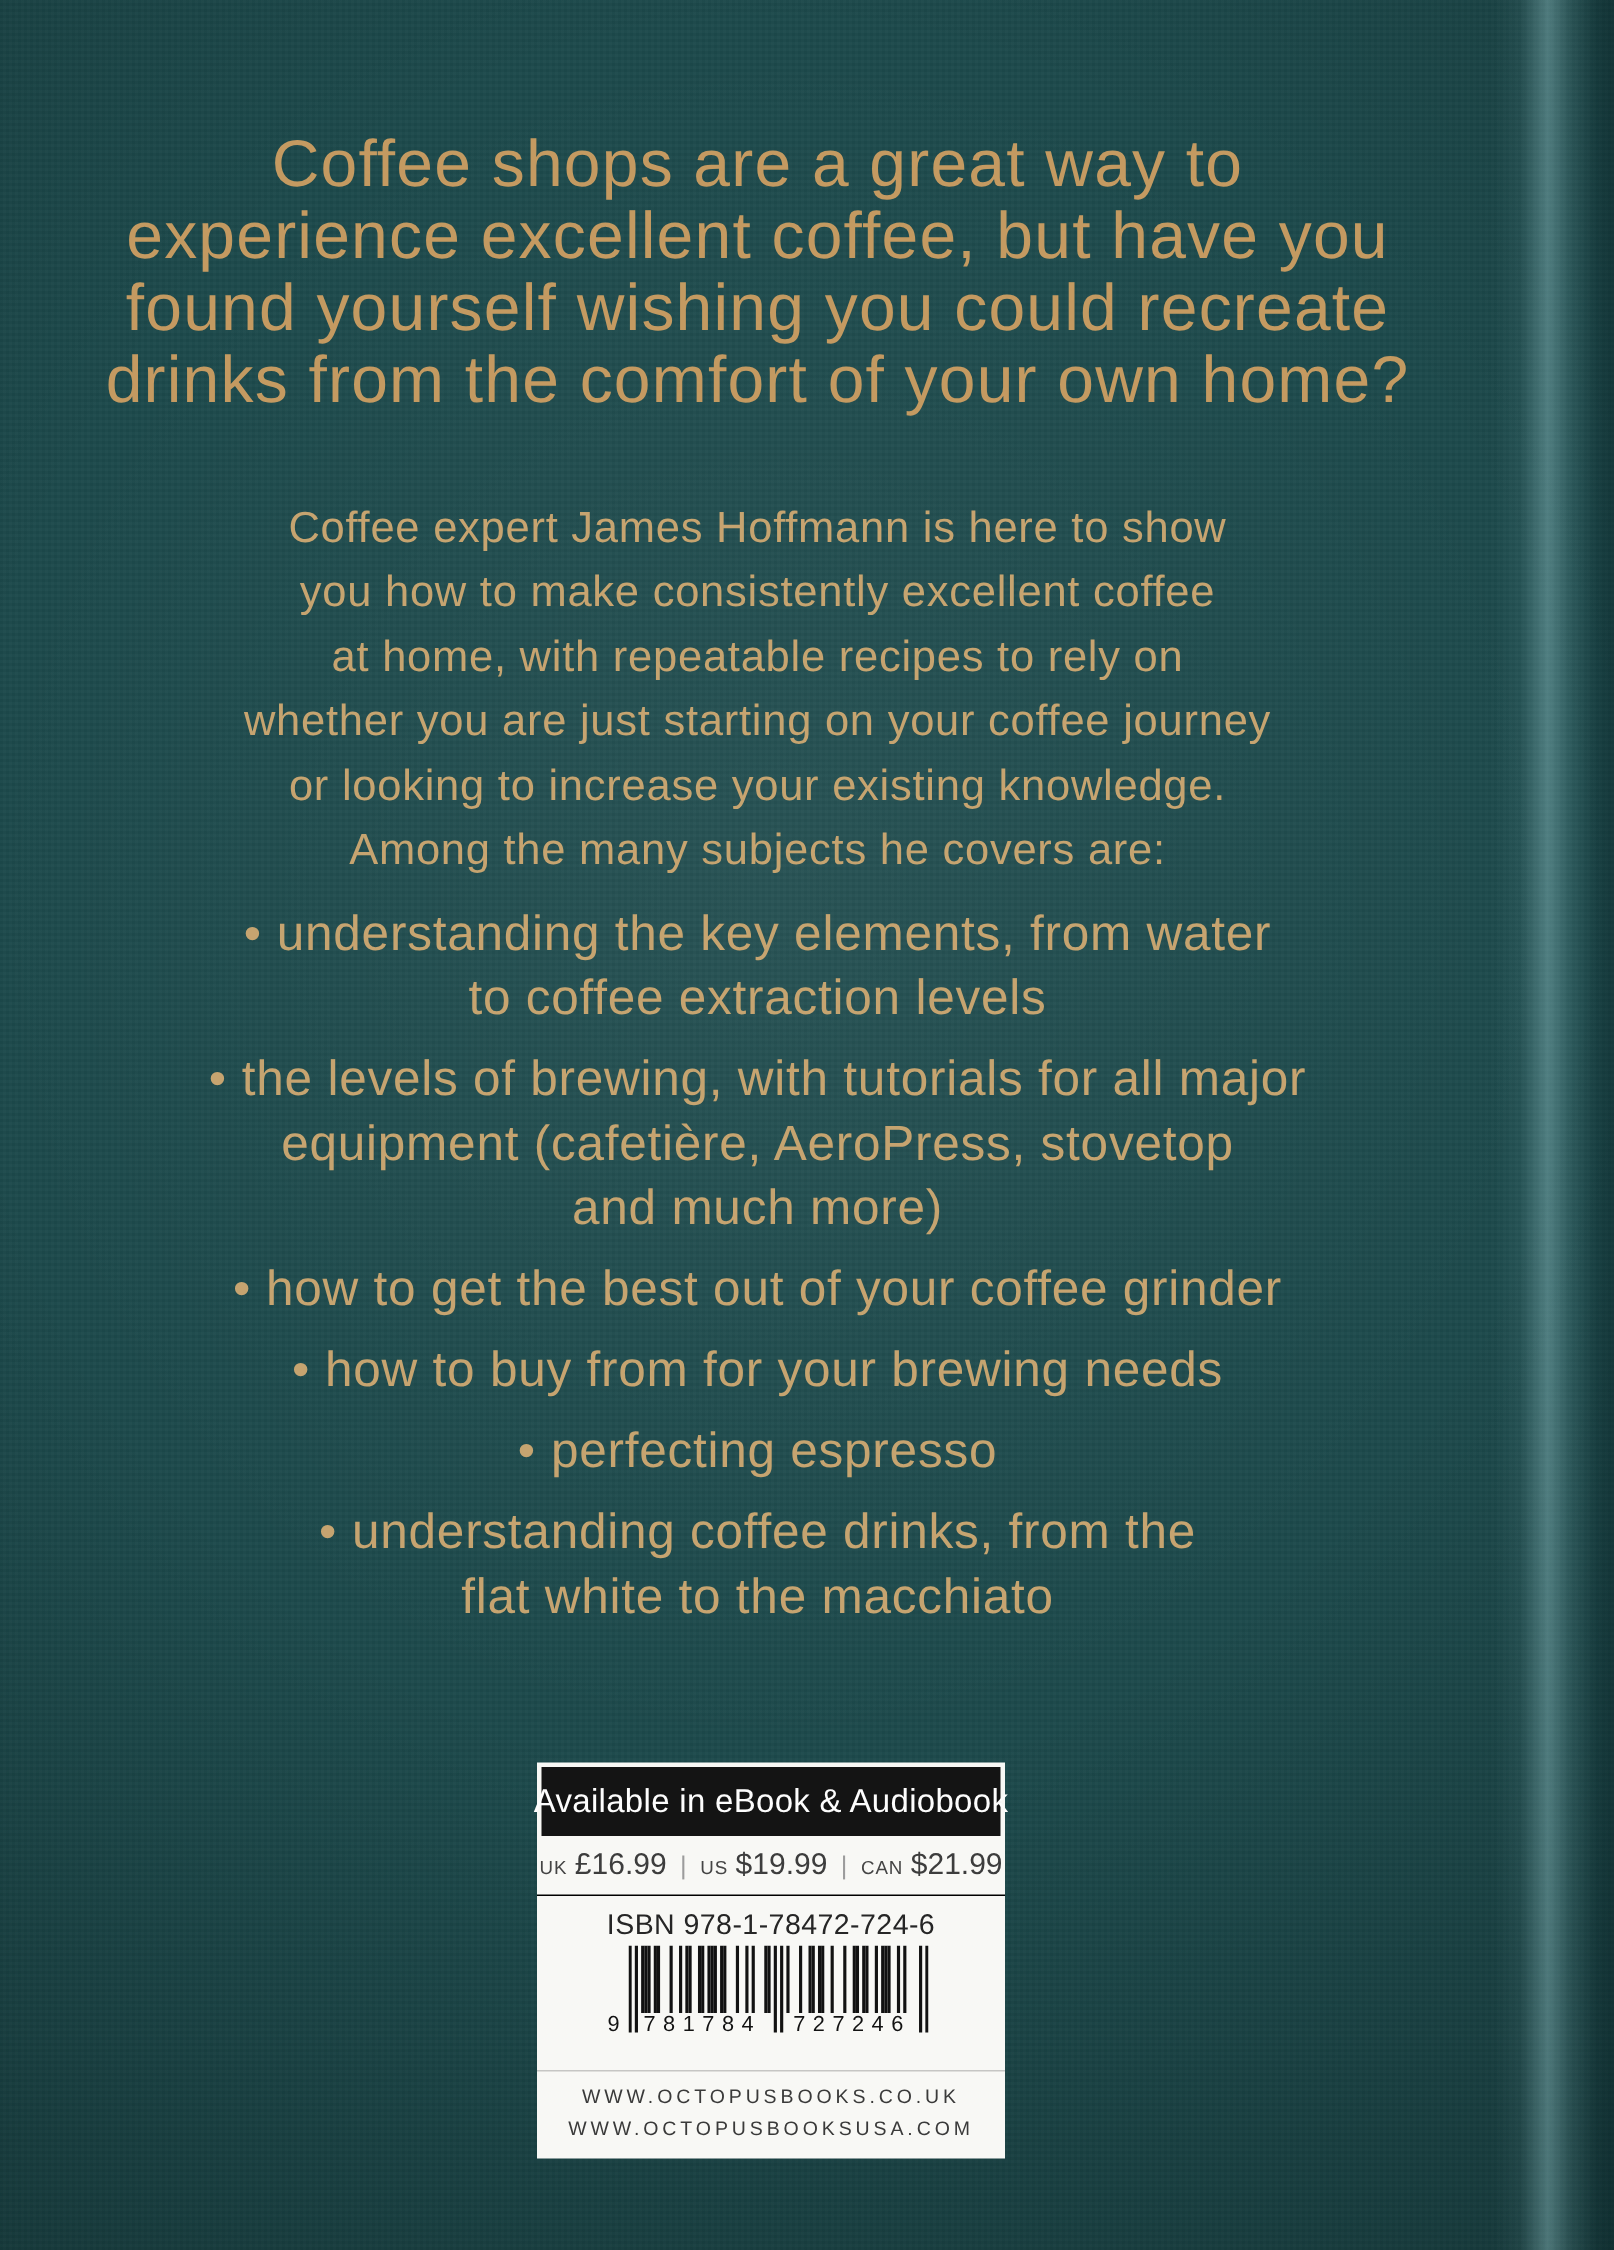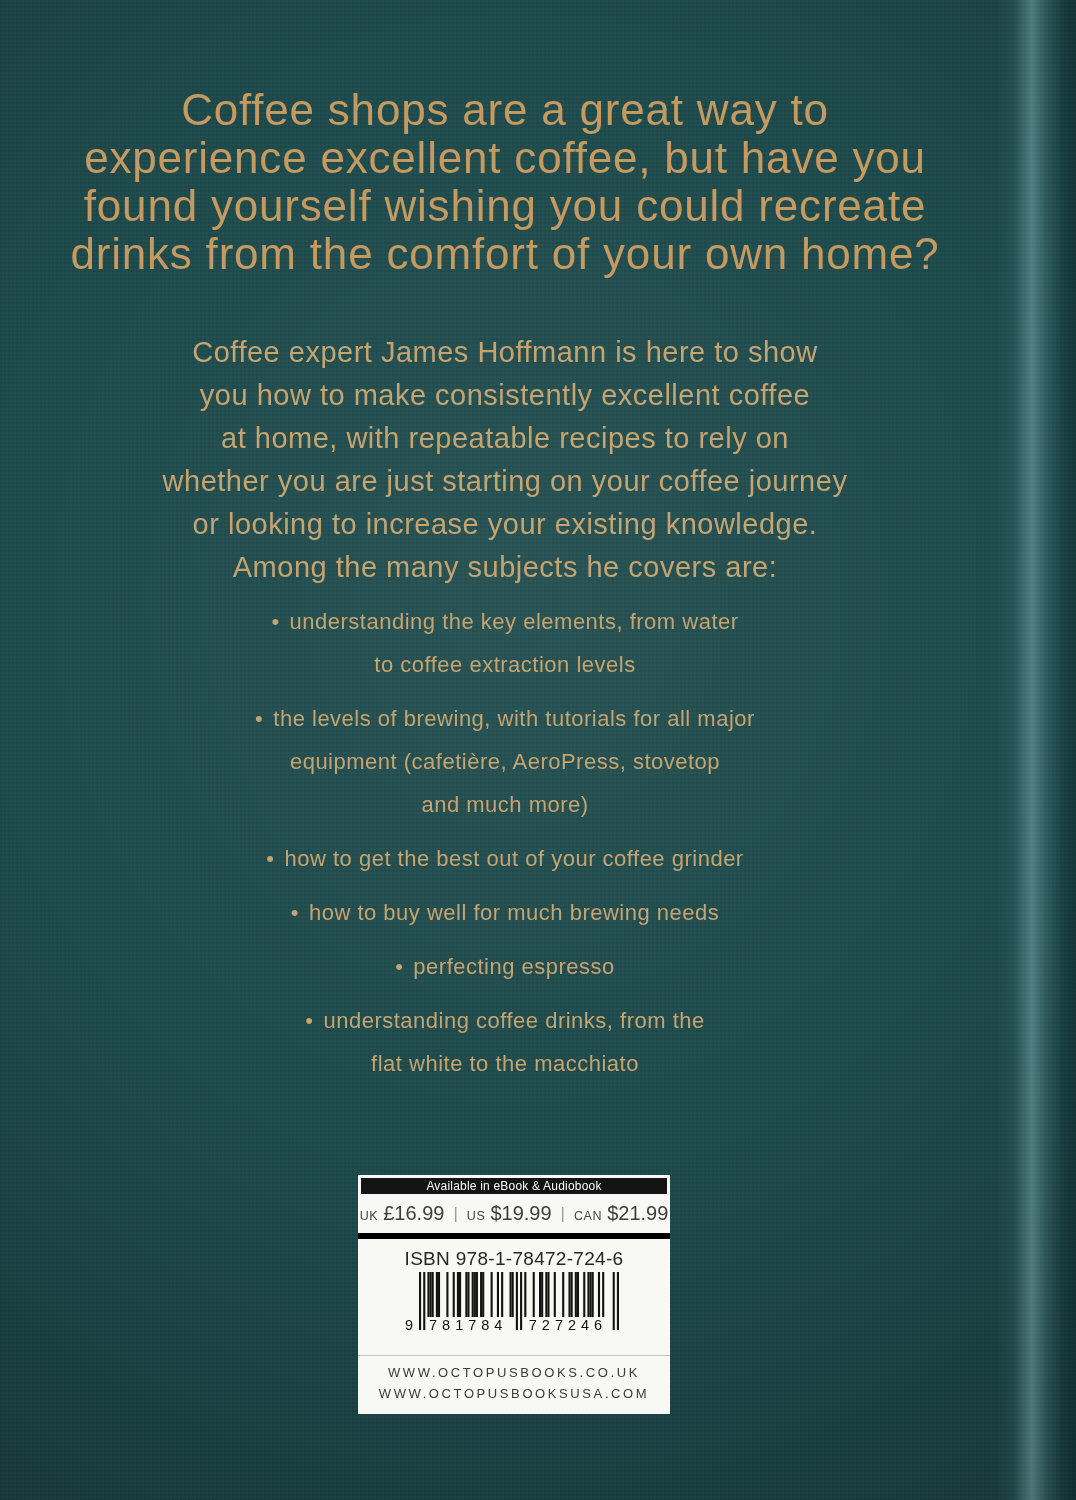--- a/index.html
+++ b/index.html
@@ -35,41 +35,41 @@
     margin-top:86px;
     font-size:44px; line-height:48px; letter-spacing:0.8px;
     color:#c49a61;
   }
   .intro {
     margin-top:53px;
     font-size:29px; line-height:43px; letter-spacing:0.5px;
     color:#c6a470;
   }
   .bullets {
-    font-size:22px; line-height:43px; letter-spacing:0.5px;
+    font-size:33px; line-height:43px; letter-spacing:0.5px;
     color:#c6a470;
   }
   .bullet-item { margin-top:11px; }
   .marker { margin-right:10px; }
   .info-box {
     position:absolute; left:358px; top:1175px; width:312px;
     background:#f8f8f5;
     color:#333;
   }
   .avail-bar {
-    margin:3px 3px 0 3px; height:16px;
+    margin:3px 3px 0 3px; height:46px;
     background:#141414; color:#fdfdfd;
-    font-size:12px; letter-spacing:0.2px;
+    font-size:22px; letter-spacing:0.2px;
     display:flex; align-items:center; justify-content:center;
     white-space:nowrap;
   }
   .price-row {
     height:39px; display:flex; align-items:center; justify-content:center;
     gap:9px; font-size:20px; color:#3d3d3d;
-    border-bottom:6px solid #000000;
+    border-bottom:1px solid #000000;
     white-space:nowrap;
   }
   .price { display:inline-flex; align-items:baseline; }
   .region { font-size:12.5px; letter-spacing:0.6px; margin-right:5px; color:#454545; }
   .sep { color:#9c9c9c; font-size:17px; font-weight:300; }
   .isbn {
     margin-top:9px; text-align:center;
     font-size:19px; letter-spacing:0.3px; color:#262626;
   }
   .barcode-wrap { position:relative; width:214px; height:76px; margin:2px auto 0; }
@@ -125,21 +125,21 @@
         <div><span class="marker">•</span><span>the levels of brewing, with tutorials for all major</span></div>
         <div>equipment (cafetière, AeroPress, stovetop</div>
         <div>and much more)</div>
       </div>
 
       <div class="bullet-item">
         <div><span class="marker">•</span><span>how to get the best out of your coffee grinder</span></div>
       </div>
 
       <div class="bullet-item">
-        <div><span class="marker">•</span><span>how to buy well for much brewing needs</span></div>
+        <div><span class="marker">•</span><span>how to buy from for your brewing needs</span></div>
       </div>
 
       <div class="bullet-item">
         <div><span class="marker">•</span><span>perfecting espresso</span></div>
       </div>
 
       <div class="bullet-item">
         <div><span class="marker">•</span><span>understanding coffee drinks, from the</span></div>
         <div>flat white to the macchiato</div>
       </div>

